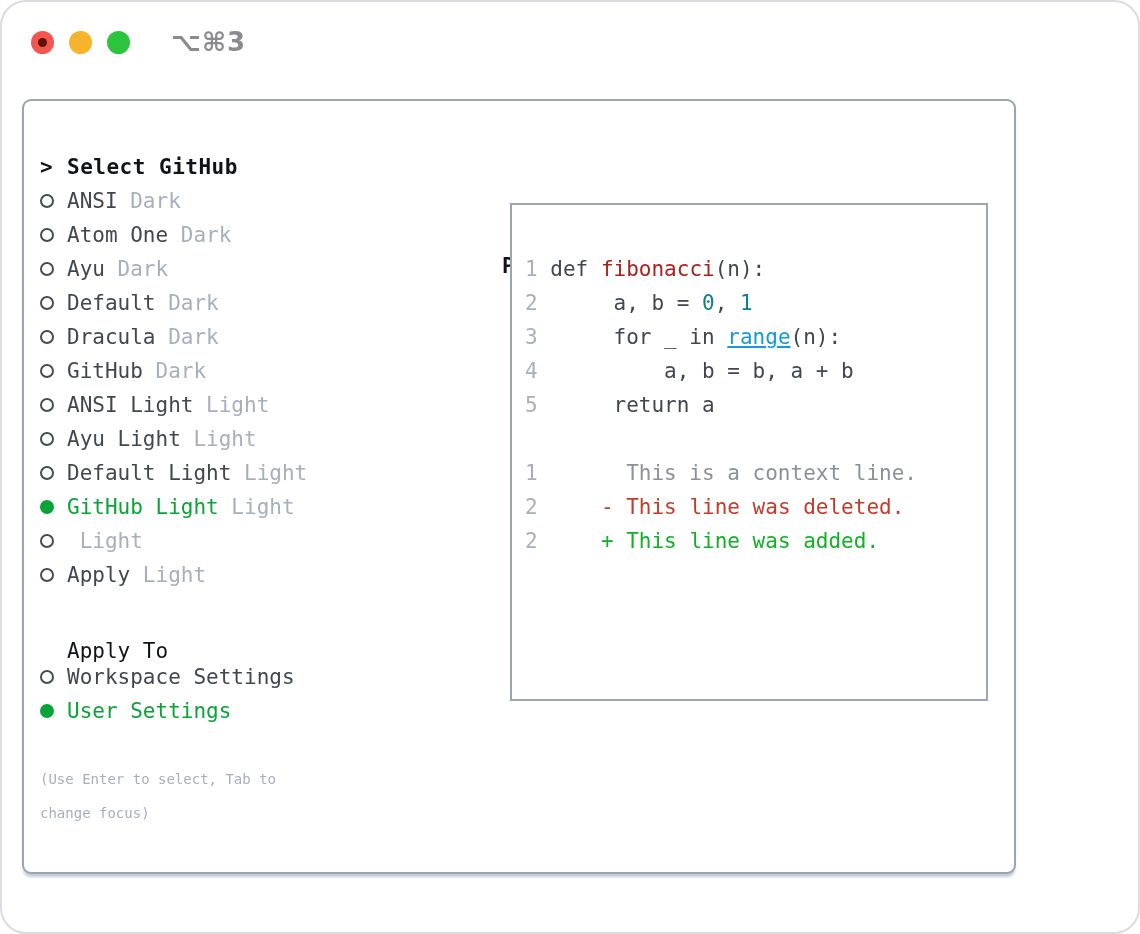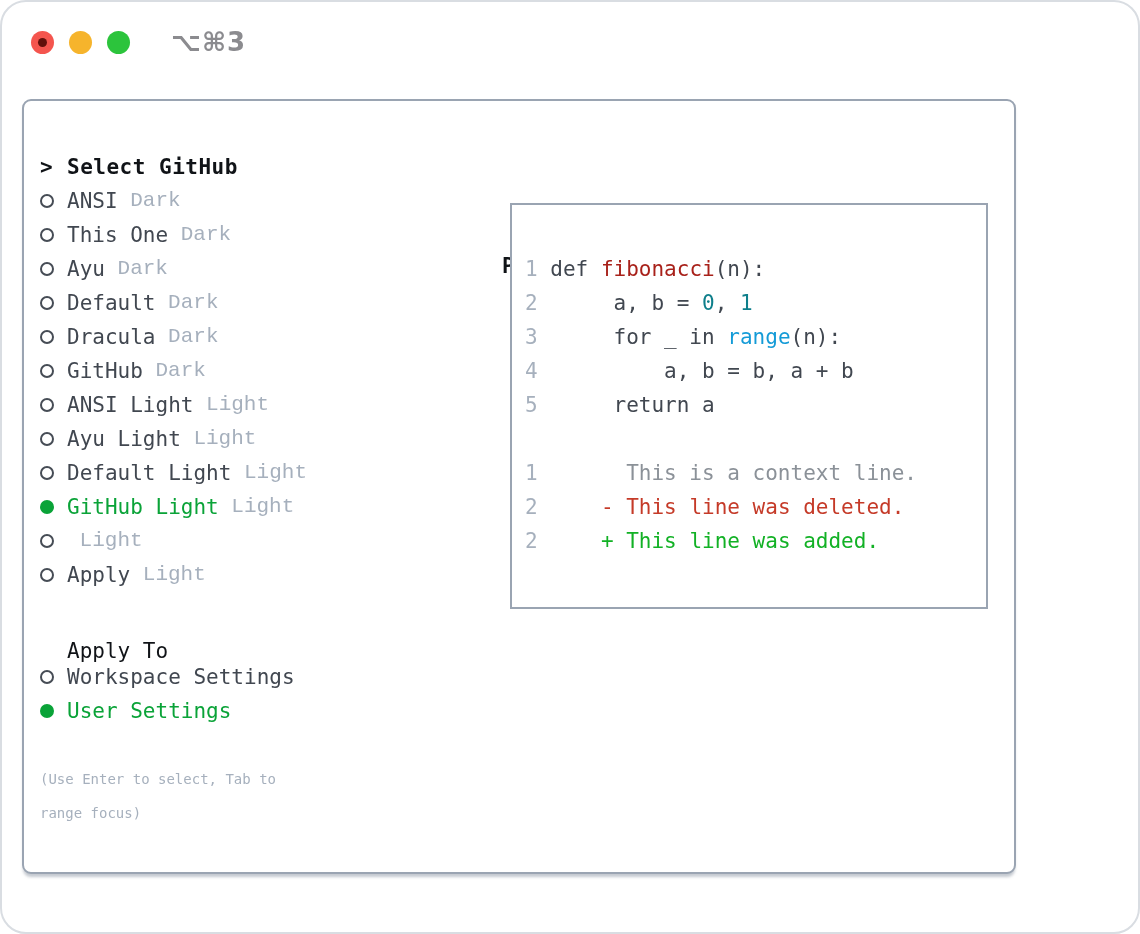--- a/index.html
+++ b/index.html
@@ -26,34 +26,34 @@
   .row{height:34px;display:flex;align-items:center;font-size:21px;line-height:34px;white-space:pre;}
   .bullet-col{width:27px;flex:0 0 27px;display:flex;align-items:center;}
   .bullet{width:14px;height:14px;border-radius:50%;border:2px solid #464c55;}
   .bullet.sel{border-color:var(--selected-green);background:var(--selected-green);}
   .prompt{font-weight:bold;color:var(--header-text);font-size:21px;}
   .left-col{position:absolute;left:16px;top:49px;width:440px;}
   .hdr{font-weight:bold;color:var(--header-text);letter-spacing:0.5px;}
   .hdr2{color:var(--header-text);margin-top:16px;}
   .name{color:var(--list-text);}
   .name.sel-name{color:var(--selected-green);}
-  .tag{color:var(--muted-tag);margin-left:1ch;font-family:Liberation Mono, monospace;}
+  .tag{color:var(--muted-tag);margin-left:1ch;}
   .hint{color:var(--hint-text);font-size:14px;line-height:34px;}
   
   .preview-header{position:absolute;left:478px;top:148px;height:34px;line-height:34px;font-size:21px;font-weight:bold;color:var(--header-text);letter-spacing:0.5px;}
   .preview-box{
-    position:absolute;left:486px;top:102px;width:478px;height:406px;
+    position:absolute;left:486px;top:102px;width:478px;height:498px;
     border:2px solid #9aa4b2;background:#fff;padding:47px 10px 0 13px;overflow:hidden;
   }
   .pline{height:34px;line-height:34px;font-size:21px;white-space:pre;}
   .seg-ln{color:var(--line-number);}
   .seg-code{color:var(--code-default);}
   .seg-func{color:var(--function-red);}
   .seg-num{color:var(--number-teal);}
-  .seg-blt{color:var(--builtin-blue);}
+  .seg-blt{color:var(--builtin-blue);text-decoration:underline;}
   .seg-ctx{color:var(--context-gray);}
   .seg-del{color:var(--deleted-red);}
   .seg-add{color:var(--added-green);margin-top:48px;}
 </style>
 </head>
 <body>
 
 <div class="window">
 
   <div class="titlebar">
@@ -68,21 +68,21 @@
   <div class="panel">
 
     <div class="left-col">
       <div class="row">
         <span class="bullet-col prompt">&gt;</span>
         <span class="hdr">Select GitHub</span>
       </div>
 
       <div id="theme-list">
           <div class="row"><span class="bullet-col"><span class="bullet"></span></span><span class="name">ANSI</span><span class="tag">Dark</span></div>
-          <div class="row"><span class="bullet-col"><span class="bullet"></span></span><span class="name">This One</span><span class="tag">Dark</span></div>
+          <div class="row"><span class="bullet-col"><span class="bullet"></span></span><span class="name">Atom One</span><span class="tag">Dark</span></div>
           <div class="row"><span class="bullet-col"><span class="bullet"></span></span><span class="name">Ayu</span><span class="tag">Dark</span></div>
           <div class="row"><span class="bullet-col"><span class="bullet"></span></span><span class="name">Default</span><span class="tag">Dark</span></div>
           <div class="row"><span class="bullet-col"><span class="bullet"></span></span><span class="name">Dracula</span><span class="tag">Dark</span></div>
           <div class="row"><span class="bullet-col"><span class="bullet"></span></span><span class="name">GitHub</span><span class="tag">Dark</span></div>
           <div class="row"><span class="bullet-col"><span class="bullet"></span></span><span class="name">ANSI Light</span><span class="tag">Light</span></div>
           <div class="row"><span class="bullet-col"><span class="bullet"></span></span><span class="name">Ayu Light</span><span class="tag">Light</span></div>
           <div class="row"><span class="bullet-col"><span class="bullet"></span></span><span class="name">Default Light</span><span class="tag">Light</span></div>
           <div class="row"><span class="bullet-col"><span class="bullet sel"></span></span><span class="name sel-name">GitHub Light</span><span class="tag">Light</span></div>
           <div class="row"><span class="bullet-col"><span class="bullet"></span></span><span class="tag">Light</span></div>
           <div class="row"><span class="bullet-col"><span class="bullet"></span></span><span class="name">Apply</span><span class="tag">Light</span></div>
@@ -97,21 +97,21 @@
 
       <div id="apply-list">
           <div class="row"><span class="bullet-col"><span class="bullet"></span></span><span class="name">Workspace Settings</span></div>
           <div class="row"><span class="bullet-col"><span class="bullet sel"></span></span><span class="name sel-name">User Settings</span></div>
         </div>
 
       <div class="row"></div>
 
       <div class="hint">
         <div>(Use Enter to select, Tab to</div>
-        <div>range focus)</div>
+        <div>change focus)</div>
       </div>
     </div>
 
     <div class="preview-header">Preview</div>
 
     <div class="preview-box" id="preview-box">
         <div class="pline"><span class="seg-ln">1 </span><span class="seg-code">def </span><span class="seg-func">fibonacci</span><span class="seg-code">(n):</span></div>
         <div class="pline"><span class="seg-ln">2</span><span class="seg-code">      a, b = </span><span class="seg-num">0</span><span class="seg-code">, </span><span class="seg-num">1</span></div>
         <div class="pline"><span class="seg-ln">3</span><span class="seg-code">      for _ in </span><span class="seg-blt">range</span><span class="seg-code">(n):</span></div>
         <div class="pline"><span class="seg-ln">4</span><span class="seg-code">          a, b = b, a + b</span></div>

